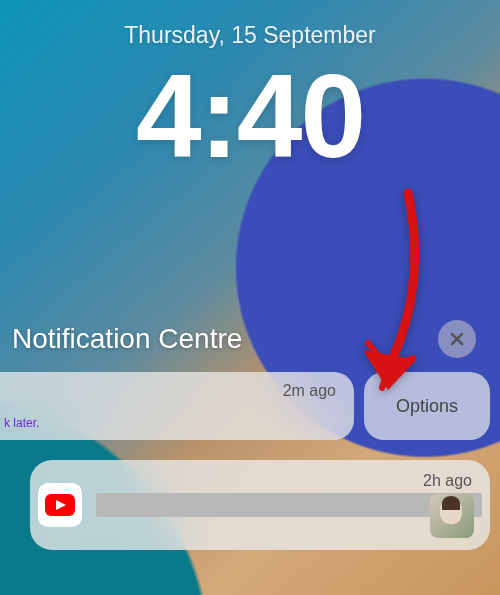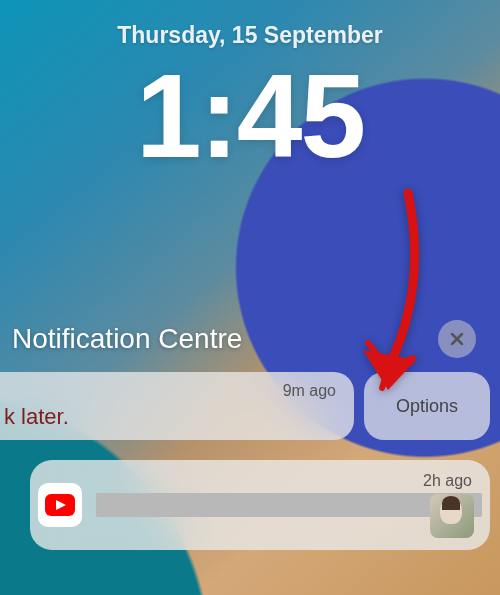--- a/index.html
+++ b/index.html
@@ -10,21 +10,21 @@
       font-family: -apple-system, BlinkMacSystemFont, "Segoe UI", sans-serif;
       position: relative;
       background: radial-gradient(circle at 85% 45%, #3a4db8 0%, #3a4db8 35%, transparent 35.5%),
                   radial-gradient(circle at -10% 110%, #0a7a8a 0%, #0a7a8a 30%, transparent 30.5%),
                   linear-gradient(140deg, #0d95b8 0%, #2d88b0 25%, #5c8ba0 45%, #b8926a 60%, #d4a878 75%, #c8975e 100%);
     }
     .date {
       text-align: center;
       color: rgba(255,255,255,0.9);
       font-size: 23px;
-      font-weight: 700;
+      font-weight: 400;
       padding-top: 22px;
       text-shadow: 0 1px 3px rgba(0,0,0,0.2);
     }
     .time {
       text-align: center;
       color: #fff;
       font-size: 118px;
       font-weight: 700;
       line-height: 1;
       margin-top: 8px;
@@ -77,22 +77,22 @@
       flex-direction: column;
       justify-content: space-between;
       align-items: flex-end;
       backdrop-filter: blur(20px);
     }
     .swiped-card .ts {
       color: #555;
       font-size: 16px;
     }
     .swiped-card .snippet {
-      color: #7f1d1d;
-      font-size: 22px;
+      color: #6d28d9;
+      font-size: 12px;
       align-self: flex-start;
       margin-left: -14px;
     }
     .action-btn {
       width: 126px;
       background: rgba(235,235,235,0.7);
       border-radius: 20px;
       display: flex;
       align-items: center;
       justify-content: center;
@@ -172,34 +172,34 @@
       top: 188px;
       left: 318px;
       pointer-events: none;
     }
     .arrow svg { filter: drop-shadow(0 2px 4px rgba(0,0,0,0.3)); }
   </style>
 </head>
 <body>
 
 <div class="date">Thursday, 15 September</div>
-<div class="time">1:45</div>
+<div class="time">4:40</div>
 
 <div class="nc-header">
   <div class="nc-title">Notification Centre</div>
   <div class="close-btn">
     <svg viewBox="0 0 16 16">
       <path d="M3 3 L13 13 M13 3 L3 13" stroke="#555" stroke-width="2.5" stroke-linecap="round" fill="none"></path>
     </svg>
   </div>
 </div>
 
 <div class="notif-row">
   <div class="swiped-card">
-    <span class="ts">9m ago</span>
+    <span class="ts">2m ago</span>
     <span class="snippet">k later.</span>
   </div>
   <div class="action-btn">Options</div>
 </div>
 
 <div class="notif2">
   <div class="app-icon">
     <svg viewBox="0 0 30 22">
       <rect x="0" y="0" width="30" height="22" rx="6" fill="#ff0000"></rect>
       <path d="M11 6 L21 11 L11 16 Z" fill="#fff"></path>

